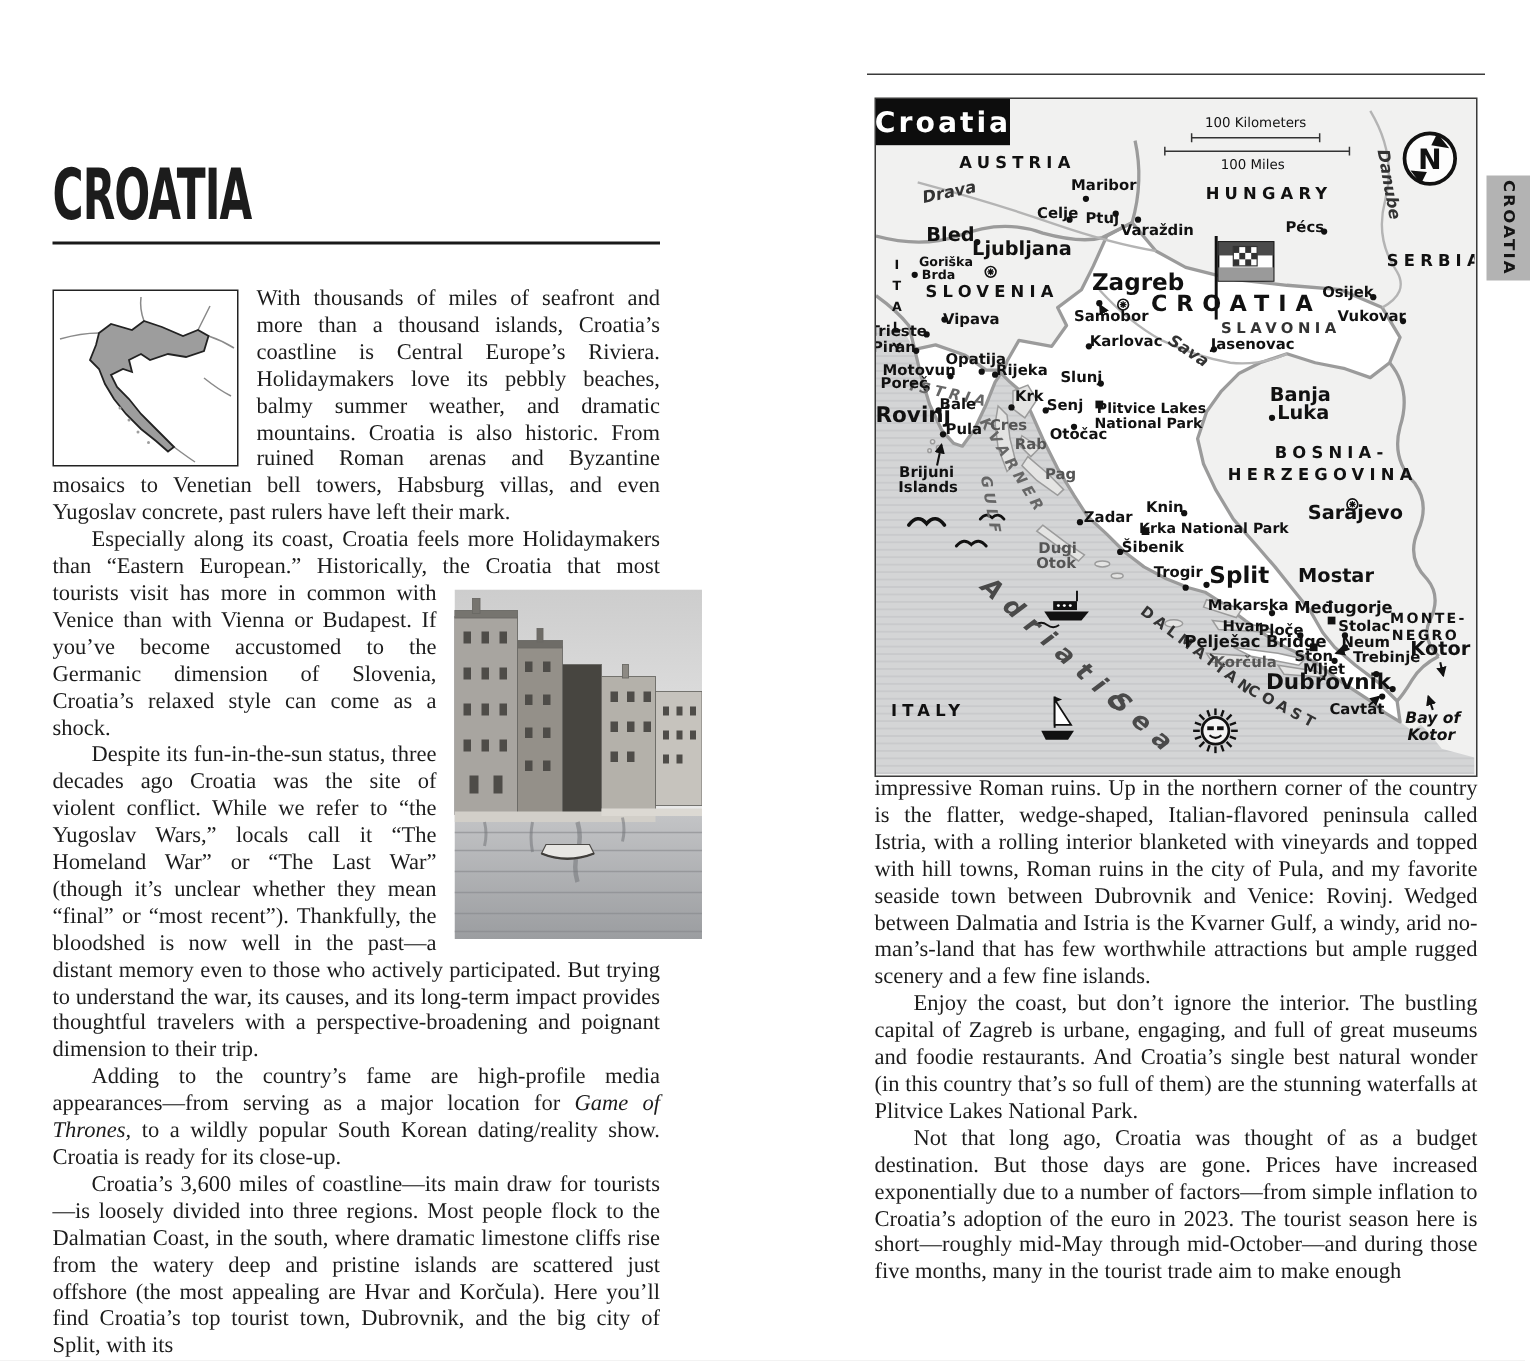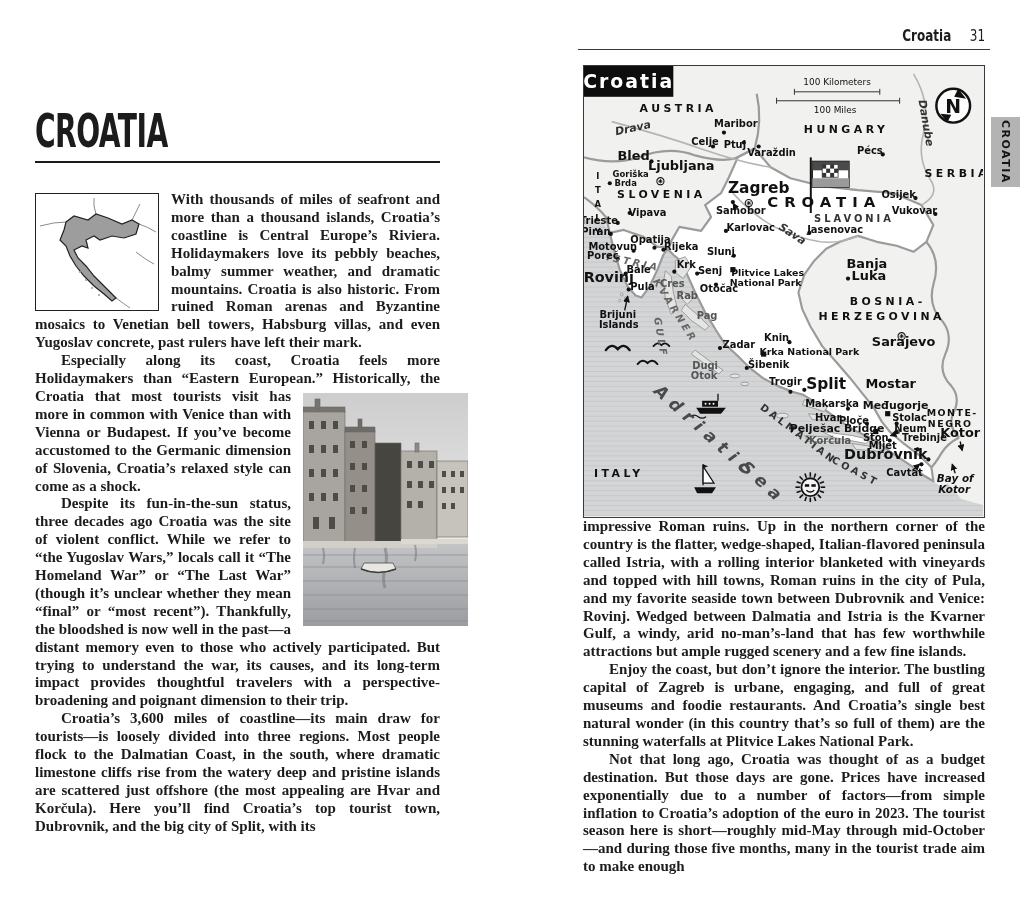--- a/index.html
+++ b/index.html
@@ -17,21 +17,21 @@
   .side-tab{position:absolute;left:991px;top:117px;width:29px;height:70px;background:#b3b3b3;
     display:flex;align-items:center;justify-content:center;}
   .side-tab span{writing-mode:vertical-rl;font-family:"DejaVu Sans",sans-serif;
     font-weight:800;font-size:11px;letter-spacing:1.5px;color:#151515;transform:scale(.9,1);}
 
   
   .col-left{position:absolute;left:35px;top:106px;width:405px;}
   .chapter-title{margin:0;font-family:"DejaVu Sans",sans-serif;font-weight:800;font-size:47px;
     line-height:50px;letter-spacing:-1px;transform:scaleX(.60);transform-origin:left;white-space:nowrap;}
   .title-rule{border-top:2.5px solid #1a1a1a;margin-top:5px;width:405px;}
-  .body-text{margin-top:28px;font-weight:bold;}
+  .body-text{margin-top:28px;}
   .p{margin:0;font-size:15px;line-height:17.9px;text-align:justify;}
   .p.ind{text-indent:26px;}
   .inset-float{float:left;width:122px;height:116px;margin:2px 14px 5px 0;}
   .inset-float svg{display:block;border:1.6px solid #222;background:#fff;}
   .photo-float{float:right;width:165px;height:233px;margin:5px -28px 8px 12px;}
   .photo-float svg{display:block;}
 
   
   .col-right{position:absolute;left:583px;top:65px;width:402px;}
   .map-box{width:402px;height:453px;border:1.5px solid #3a3a3a;box-sizing:border-box;background:#f1f1f0;}
@@ -58,24 +58,20 @@
   .park11{font-size:11px;font-weight:800;}
   .bayital{font-size:10.5px;font-weight:800;font-style:italic;}
   .water{font-size:11px;font-weight:700;font-style:italic;fill:#333;}
   .water-big{font-size:17px;font-weight:700;font-style:italic;fill:#4a4a4a;letter-spacing:7px;}
 </style>
 </head>
 <body>
 
 <div class="page">
 
-  <div class="running-head">
-    <span class="rh-title">Croatia</span>
-    <span class="rh-page">31</span>
-  </div>
   <div class="head-rule"></div>
 
   <div class="side-tab">
     <span>CROATIA</span>
   </div>
 
   <div class="col-left">
     <h1 class="chapter-title">CROATIA</h1>
     <div class="title-rule"></div>
 
@@ -180,20 +176,23 @@
             <g>
               <path d="M58,176 Q75,183 93,176 L90,170 L61,170 Z" fill="#e7e6e3" stroke="#4c4a47" stroke-width=".8"></path>
               <path d="M58,176 Q75,183 93,176" fill="none" stroke="#3f3d3a" stroke-width="1.6"></path>
             </g>
           </svg>
           </span><span>tourists visit has more in common with Venice than with Vienna or Budapest. If you’ve become accustomed to the Germanic dimension of Slovenia, Croatia’s relaxed style can come as a shock.</span>
       </p>
 
       <p class="p ind">Despite its fun-in-the-sun status, three decades ago Croatia was the site of violent conflict. While we refer to “the Yugoslav Wars,” locals call it “The Homeland War” or “The Last War” (though it’s unclear whether they mean “final” or “most recent”). Thankfully, the bloodshed is now well in the past—a distant memory even to those who actively participated. But trying to understand the war, its causes, and its long-term impact provides thoughtful travelers with a perspective-broadening and poignant dimension to their trip.</p>
 
+      <p class="p ind">
+        <span>Adding to the country’s fame are high-profile media appearances—from serving as a major location for </span><em>Game of Thrones,</em><span> to a wildly popular South Korean dating/reality show. Croatia is ready for its close-up.</span>
+      </p>
 
       <p class="p ind">Croatia’s 3,600 miles of coastline—its main draw for tourists—is loosely divided into three regions. Most people flock to the Dalmatian Coast, in the south, where dramatic limestone cliffs rise from the watery deep and pristine islands are scattered just offshore (the most appealing are Hvar and Korčula). Here you’ll find Croatia’s top tourist town, Dubrovnik, and the big city of Split, with its</p>
     </div>
   </div>
 
   <div class="col-right">
 
     <div class="map-box">
       <svg width="399" height="450" viewBox="0 0 402 453" preserveAspectRatio="none">
         <defs>

